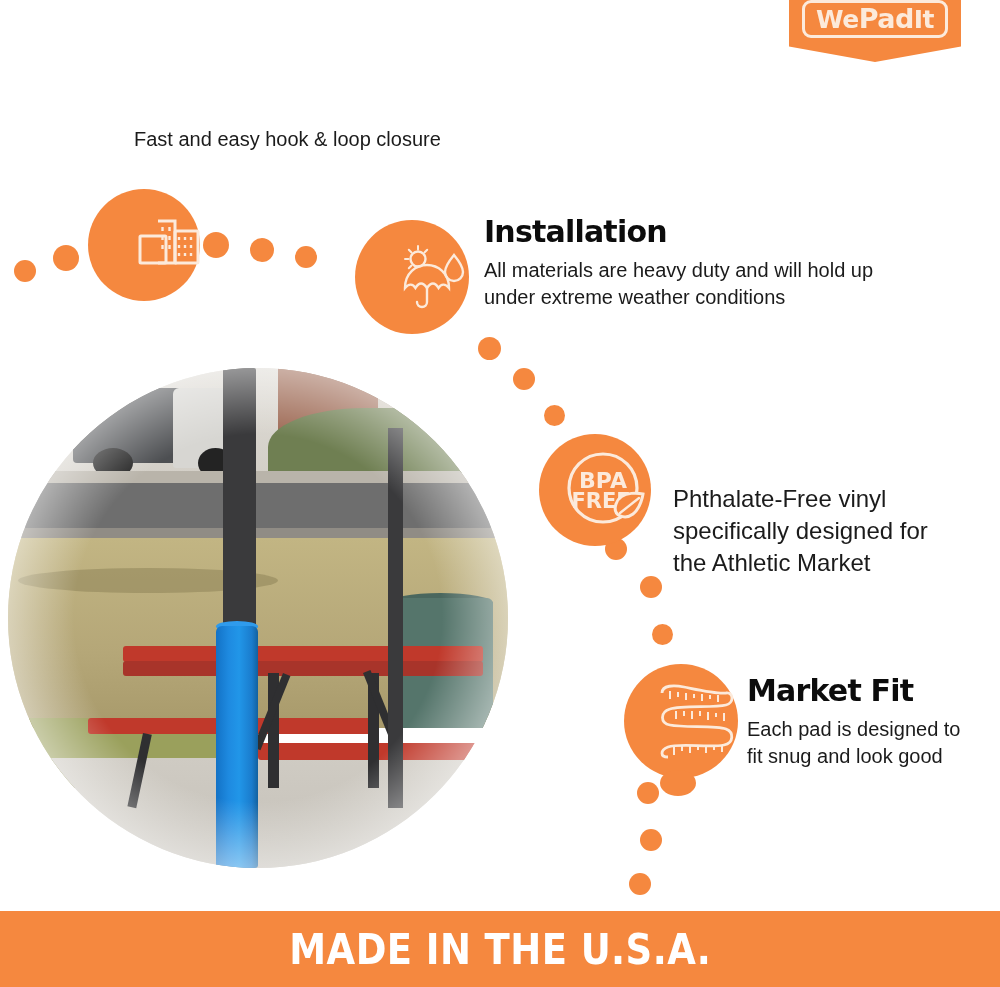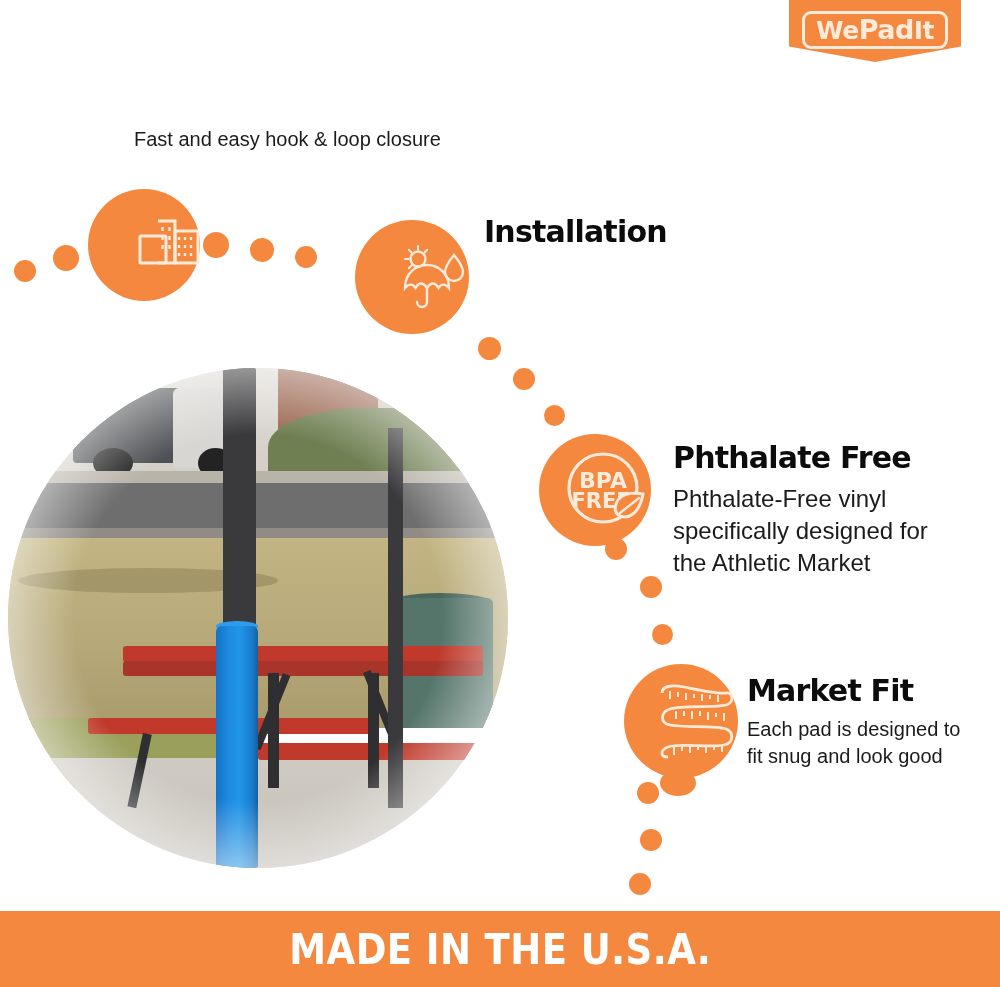--- a/index.html
+++ b/index.html
@@ -26,21 +26,20 @@
     width: 172px;
     height: 62px;
     background: #F5883F;
     -webkit-clip-path: polygon(0 0, 100% 0, 100% 75%, 50% 100%, 0 75%);
     clip-path: polygon(0 0, 100% 0, 100% 75%, 50% 100%, 0 75%);
     display: flex;
     align-items: flex-start;
     justify-content: center;
   }
   #logo-inner {
-    margin-top: 11px;
     border: 3px solid #FCEADB;
     border-radius: 9px;
     padding: 2px 11px 3px 11px;
     line-height: 1;
     white-space: nowrap;
   }
   .logo-txt {
     color: #FCEADB;
     font-size: 25px;
     letter-spacing: -0.5px;
@@ -240,20 +239,21 @@
           <line x1="53" y1="28" x2="53" y2="31"></line>
           <line x1="41" y1="36" x2="41" y2="39"></line>
           <line x1="47" y1="36" x2="47" y2="39"></line>
           <line x1="53" y1="36" x2="53" y2="39"></line>
         </g>
       </svg>
     </span>
   </div>
 
   <div class="feature-title" id="t-weather">Installation</div>
+  <div class="feature-desc" id="d-weather">All materials are heavy duty and will hold up under extreme weather conditions</div>
 
   <div class="icon-circle" id="icon-weather">
     <span>
       <svg width="70" height="66" viewBox="0 0 70 66" fill="none" stroke="#FCEADB" stroke-width="2.4" stroke-linecap="round">
 
         <circle cx="19" cy="15" r="7.5"></circle>
         <g stroke-width="2">
           <line x1="19" y1="2" x2="19" y2="5.5"></line>
           <line x1="6" y1="15" x2="9.5" y2="15"></line>
           <line x1="9.8" y1="5.8" x2="12.3" y2="8.3"></line>
@@ -263,21 +263,20 @@
 
         <path d="M55 11 C55 11 46 22 46 28 a9 9 0 0 0 18 0 c0-6-9-17-9-17 z"></path>
 
         <path d="M6 44 C6 29 17 21 28 21 C39 21 50 29 50 44 C46 39 42 40 39.5 44 C36 38 32 38 28 44 C24 38 20 38 16.5 44 C14 40 10 39 6 44 Z"></path>
 
         <path d="M28 44 L28 58 a5 5 0 0 1 -10 0"></path>
       </svg>
     </span>
   </div>
 
-  <div class="feature-title" id="t-phthalate">Phthalate Free</div>
   <div class="feature-desc" id="d-phthalate">Phthalate-Free vinyl specifically designed for the Athletic Market</div>
 
   <div class="icon-circle" id="icon-bpa">
     <span>
       <svg width="92" height="92" viewBox="0 0 92 92" fill="none">
         <circle cx="44" cy="44" r="34" stroke="#FCEADB" stroke-width="3.2" fill="none"></circle>
         <text x="44" y="44" text-anchor="middle" fill="#FCEADB" font-family="DejaVu Sans, sans-serif" font-weight="700" font-size="22">BPA</text>
         <text x="42" y="64" text-anchor="middle" fill="#FCEADB" font-family="DejaVu Sans, sans-serif" font-weight="700" font-size="21">FREE</text>
 
         <path d="M84 50 C84 50 62 45 57 60 C53 72 66 76 74 70 C82 64 84 50 84 50 Z" fill="#F5883F" stroke="#FCEADB" stroke-width="3"></path>

